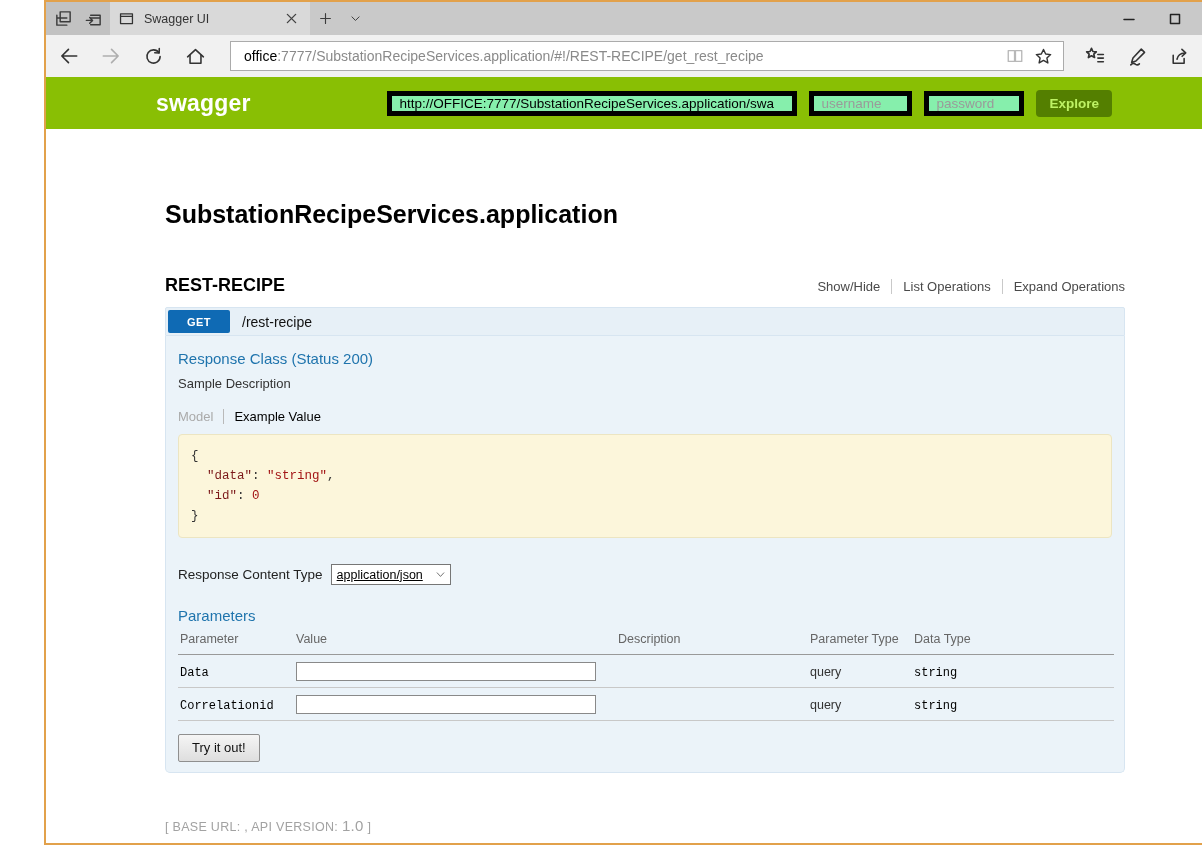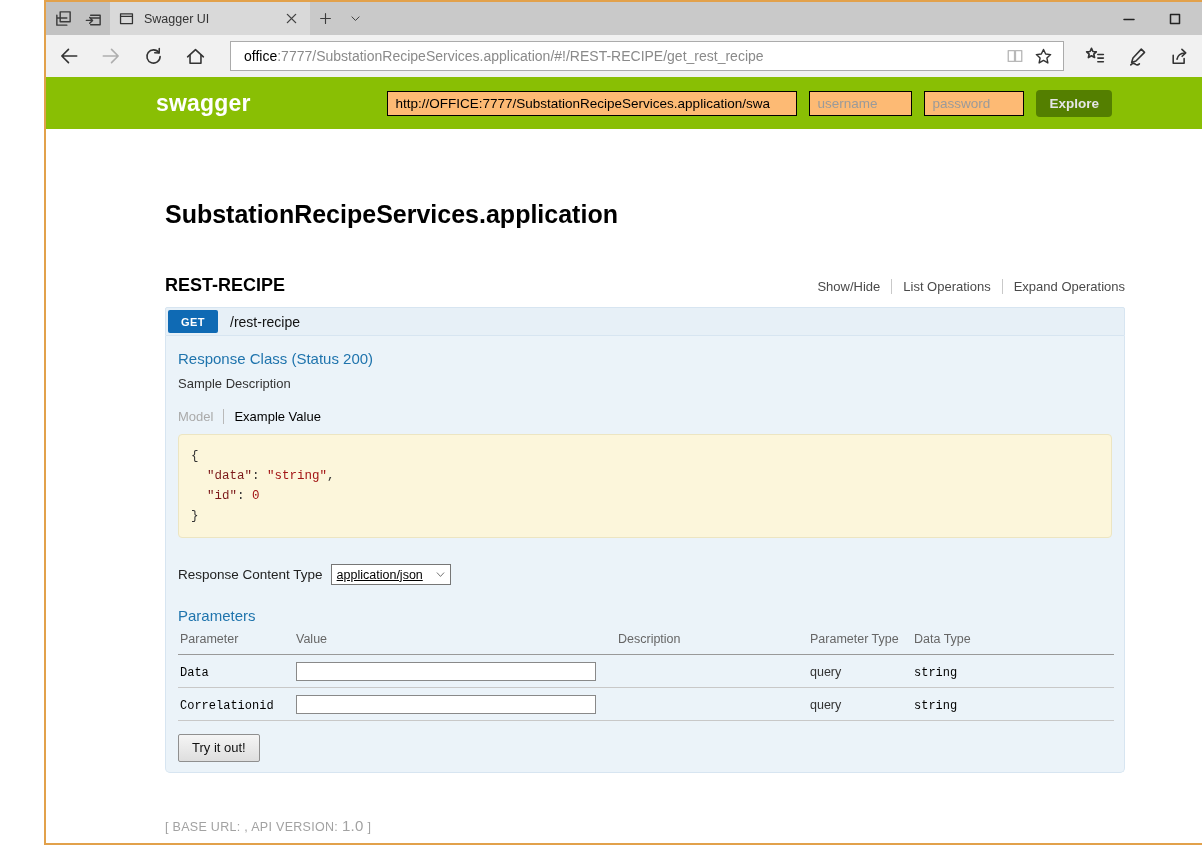--- a/index.html
+++ b/index.html
@@ -29,42 +29,42 @@
   .url { flex:1; font-size:14px; white-space:nowrap; overflow:hidden; }
   .url .host { color:#000; }
   .url .rest { color:#8a8a8a; }
   .abtn { width:28px; height:26px; display:flex; align-items:center; justify-content:center; color:#333; }
   .abtn.dim { color:#b8b8b8; }
 
   
   .sw-header { height:52px; background:#89bf04; display:flex; align-items:center; flex:0 0 auto; padding:0 132px 0 110px; }
   .sw-logo { color:#fff; font-size:23px; font-weight:bold; letter-spacing:0.2px; }
   .sw-group { margin-left:auto; display:flex; align-items:center; gap:12px; }
-  .sw-group input { height:25px; border:1px solid #000000; background:#fdba74; font-size:13.5px; padding:0 7px; font-family:"Liberation Sans", sans-serif; color:#000; outline:none; }
+  .sw-group input { height:25px; border:5px solid #000000; background:#86efac; font-size:13.5px; padding:0 7px; font-family:"Liberation Sans", sans-serif; color:#000; outline:none; }
   .in-api { width:410px; }
   .in-user { width:103px; }
   .in-pass { width:100px; }
   .sw-group input::placeholder { color:#9a9a9a; }
-  .explore { height:27px; padding:0 13px; background:#547f00; border:0; border-radius:4px; color:#e5e5e5; font-weight:bold; font-size:13.5px; font-family:"Liberation Sans", sans-serif; }
+  .explore { height:27px; padding:0 13px; background:#547f00; border:0; border-radius:4px; color:#bef264; font-weight:bold; font-size:13.5px; font-family:"Liberation Sans", sans-serif; }
 
   
   .page { flex:1; background:#fff; overflow:hidden; }
   .container { width:960px; margin:0 auto; }
   h1.api-title { margin-top:71px; font-size:25px; font-weight:bold; color:#000000; }
 
   .section-head { margin-top:46px; display:flex; align-items:baseline; }
   h2.res-title { font-size:18px; font-weight:bold; color:#000; }
   .op-links { margin-left:auto; display:flex; align-items:center; }
   .op-links a { font-size:13px; color:#4a4a4a; text-decoration:none; padding:0 11px; }
   .op-links a + a { border-left:1px solid #c9c9c9; }
   .op-links a:last-child { padding-right:0; }
 
   .operation { margin-top:11px; }
   .op-heading { height:29px; background:#e7f0f7; border:1px solid #d7e5f1; border-radius:2px 2px 0 0; display:flex; align-items:center; }
-  .method { margin-left:2px; width:50px; height:23px; background:#0f6ab4; color:#fff; font-size:11px; font-weight:bold; display:flex; align-items:center; justify-content:center; border-radius:2px; letter-spacing:0.5px; }
+  .method { margin-left:2px; width:62px; height:23px; background:#0f6ab4; color:#fff; font-size:11px; font-weight:bold; display:flex; align-items:center; justify-content:center; border-radius:2px; letter-spacing:0.5px; }
   .path { margin-left:12px; font-size:14px; color:#111; }
 
   .op-content { background:#ebf3f9; border:1px solid #d7e5f1; border-top:0; border-radius:0 0 5px 5px; padding:14px 12px 10px 12px; }
   h3.blue-head { color:#1f74ad; font-size:15px; font-weight:normal; }
   .desc { margin-top:9px; font-size:13px; color:#333; }
 
   .sig-tabs { margin-top:18px; display:flex; align-items:center; font-size:13px; }
   .tab-model { color:#aaa; padding-right:10px; border-right:1px solid #b9b9b9; }
   .tab-example { color:#000; padding-left:10px; }
 

